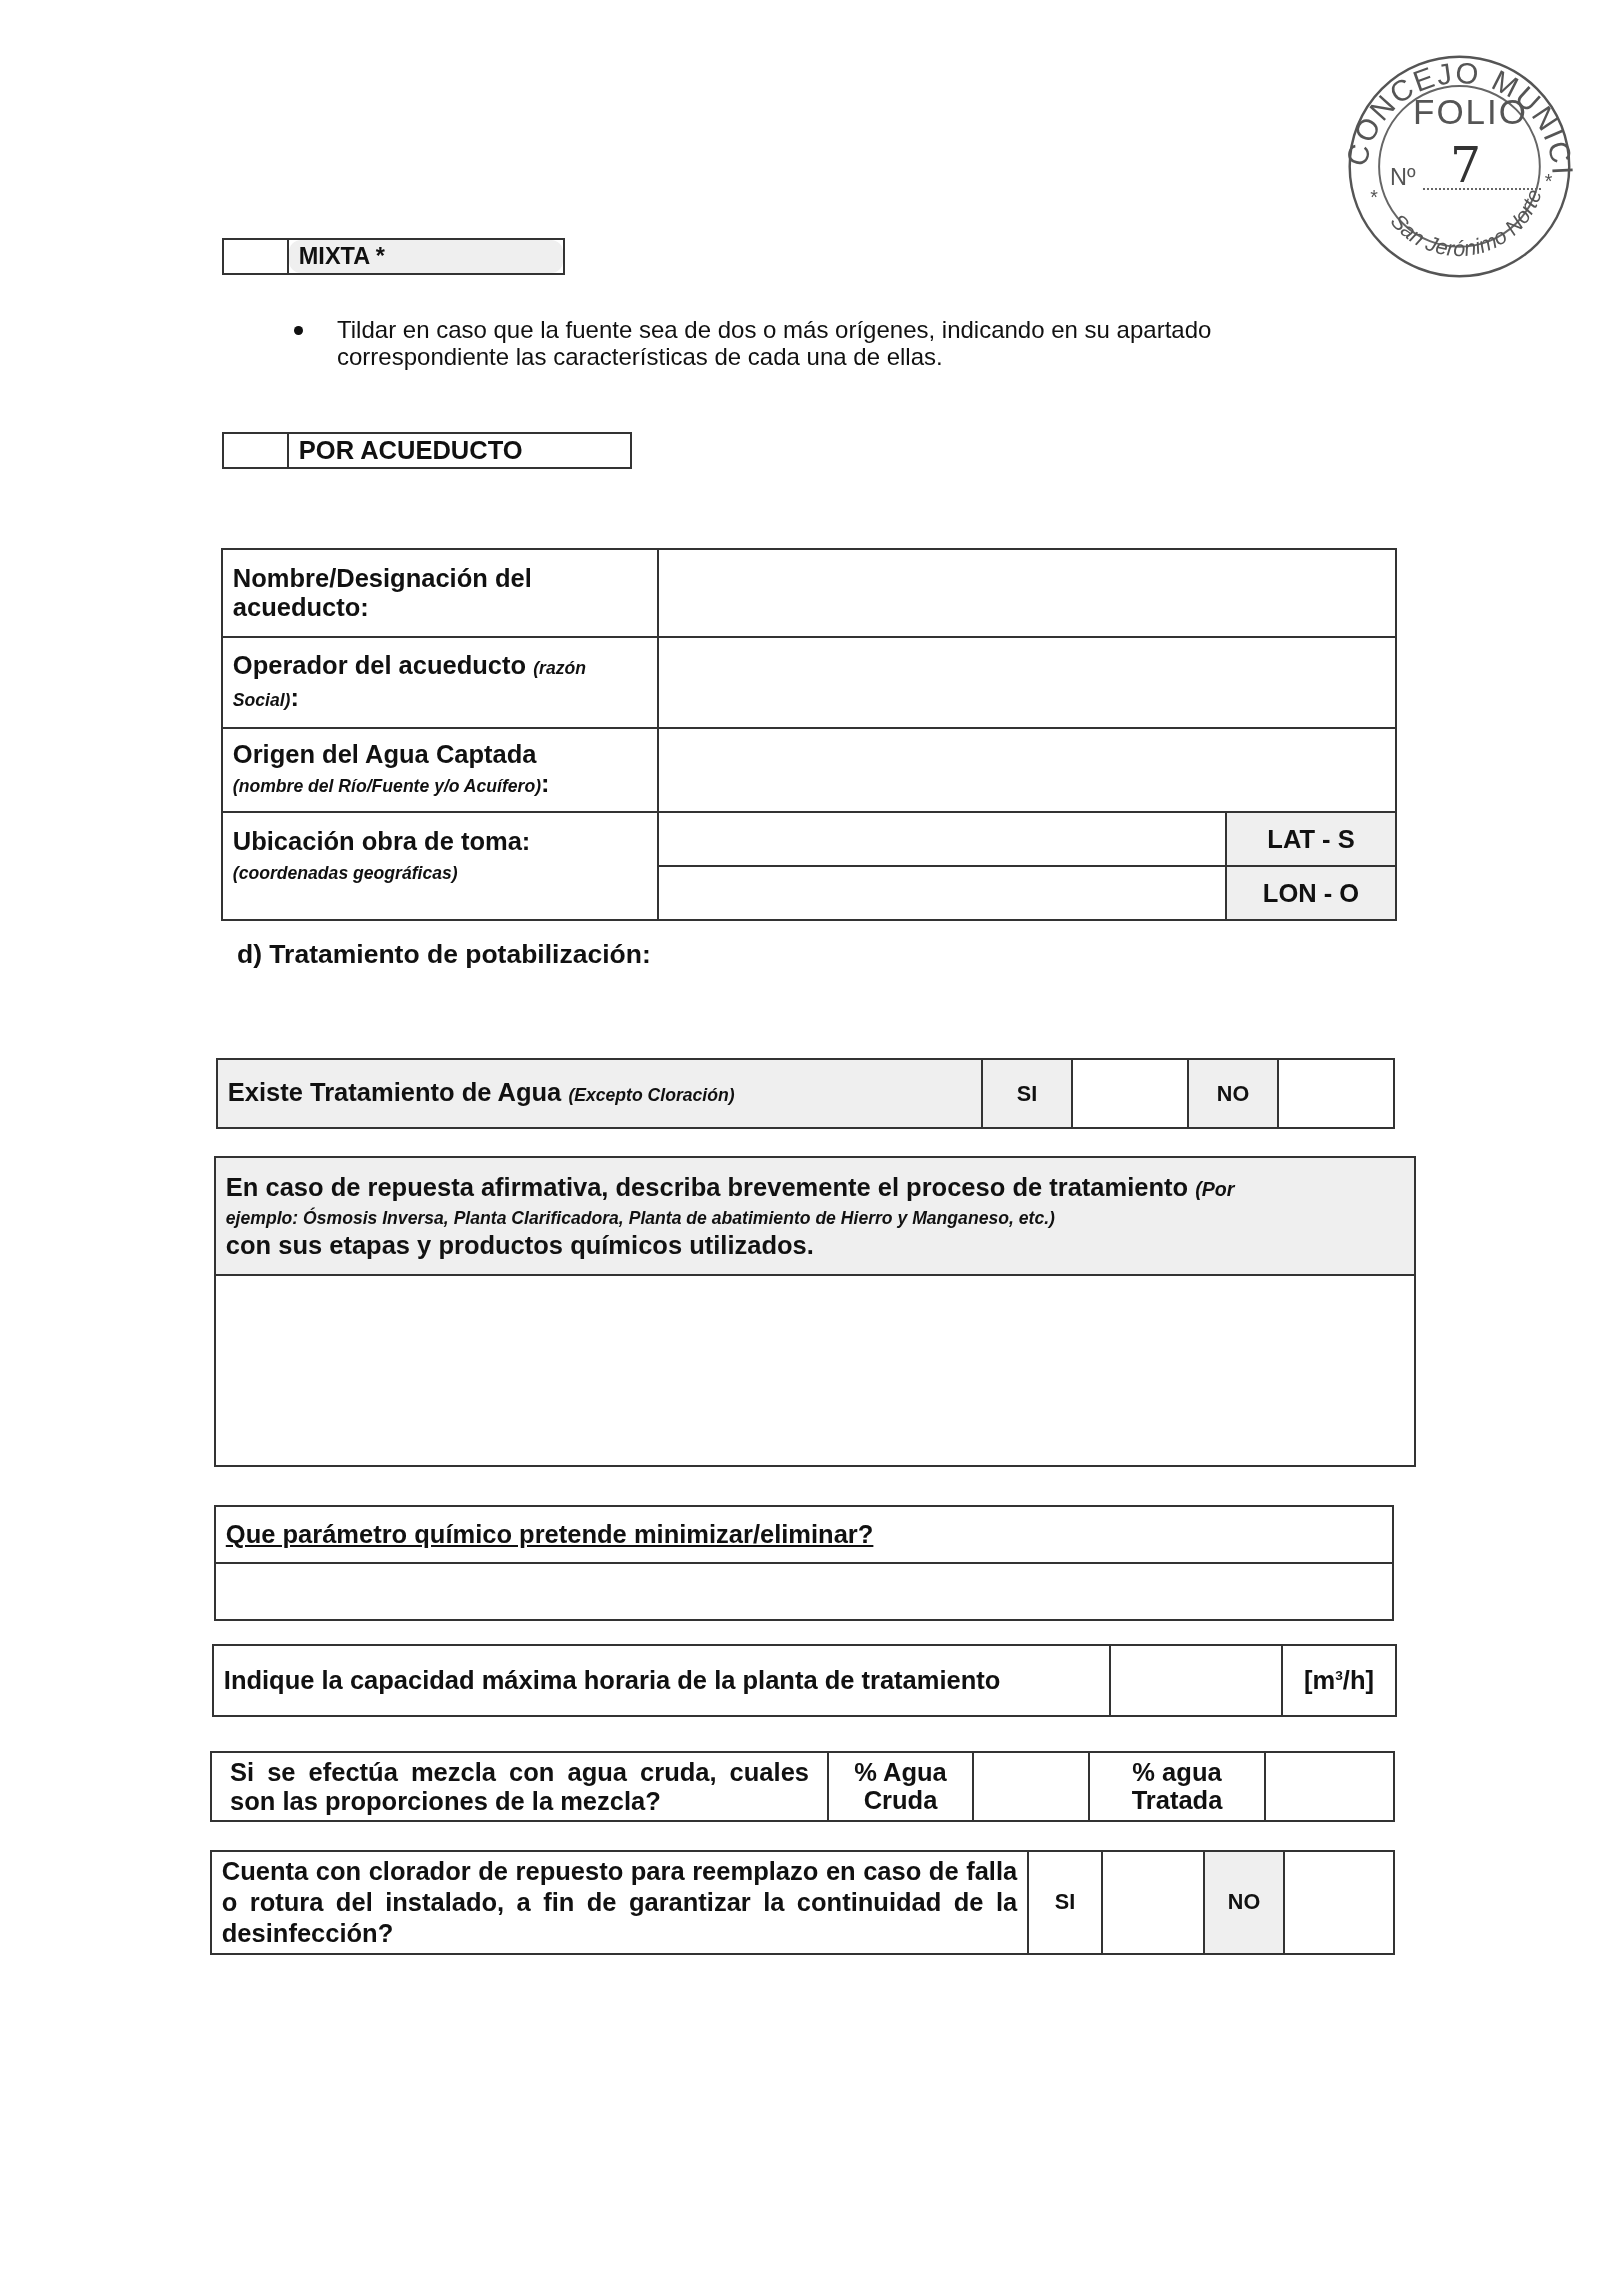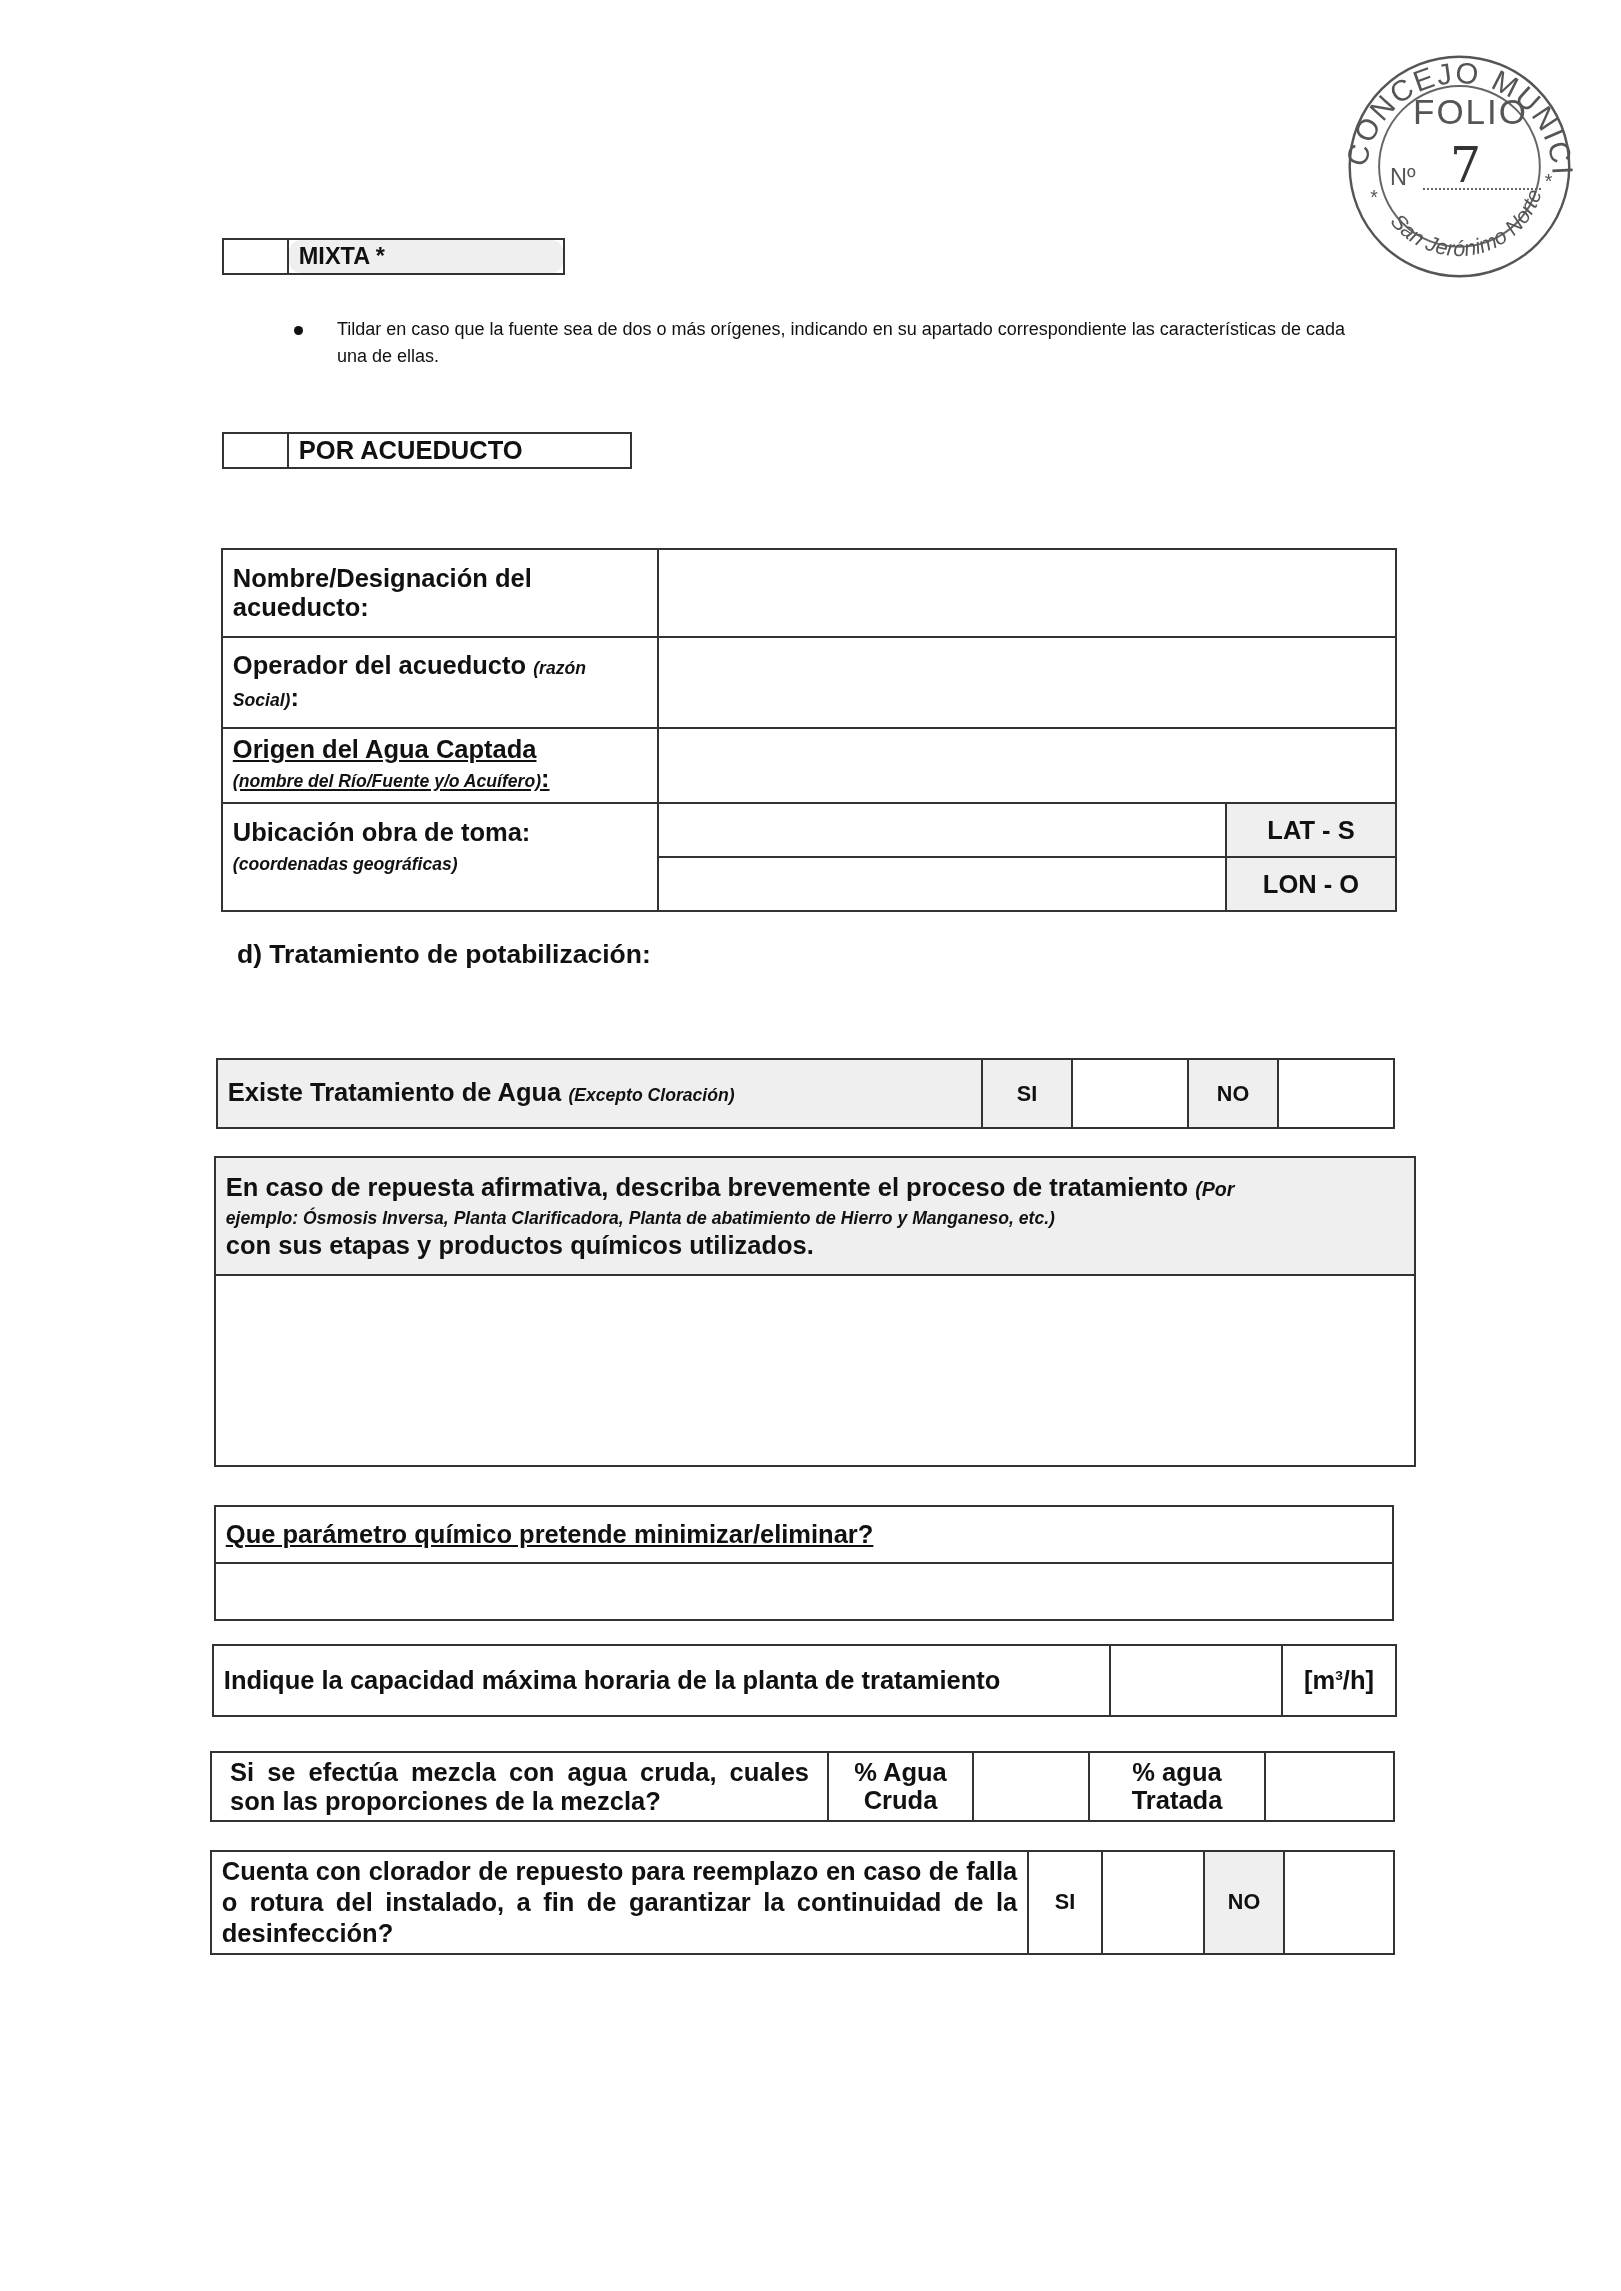--- a/index.html
+++ b/index.html
@@ -15,21 +15,21 @@
   .shade { background: #efefef; }
 
   
   #stamp { left: 1325px; top: 41px; width: 265px; height: 245px; }
 
   
   .optrow { display: flex; height: 37px; }
   .optrow .chk { width: 65px; border-right: 2px solid #333; box-sizing: border-box; background:#fff; }
   .optrow .lbl { flex: 1; display: flex; align-items: center; padding-left: 9.8px; font-weight: bold; font-size: 24.5px; }
 
-  .note { font-size: 18px; line-height: 27.4px; }
+  .note { font-size: 24px; line-height: 27.4px; }
   .note .dot { position: absolute; left: -43px; top: 9.8px; width: 8.8px; height: 8.8px; border-radius: 50%; background: #111; }
 
   table { border-collapse: collapse; table-layout: fixed; margin-top: 48px; }
   td { border: 2px solid #333; padding: 0; vertical-align: middle; }
 
   .lab { font-weight: bold; font-size: 25.5px; line-height: 29px; padding: 3.9px 9.8px; }
   .lab .sub { font-style: italic; font-size: 17.6px; }
   .ctr { text-align: center; font-weight: bold; font-size: 25.5px; }
   .input { background: #fff; }
 </style>
@@ -90,21 +90,21 @@
       <tr style="height:88px;">
     <td class="lab"><span>Nombre/Designación del acueducto:</span></td>
     <td colspan="2" class="input"></td>
   </tr>
   <tr style="height:91px;">
     <td class="lab">
       <span>Operador del acueducto</span> <span class="sub">(razón Social)</span><span>:</span>
     </td>
     <td colspan="2" class="input"></td>
   </tr>
-  <tr style="height:75px;text-decoration:underline;">
+  <tr style="height:84px;">
     <td class="lab">
       <span>Origen del Agua Captada</span><br><span class="sub">(nombre del Río/Fuente y/o Acuífero)</span><span>:</span>
     </td>
     <td colspan="2" class="input"></td>
   </tr>
   <tr style="height:54px;">
     <td rowspan="2" class="lab" style="vertical-align:top;padding-top:13.7px;">
       <span>Ubicación obra de toma:</span><br><span class="sub">(coordenadas geográficas)</span>
     </td>
     <td class="input"></td>

